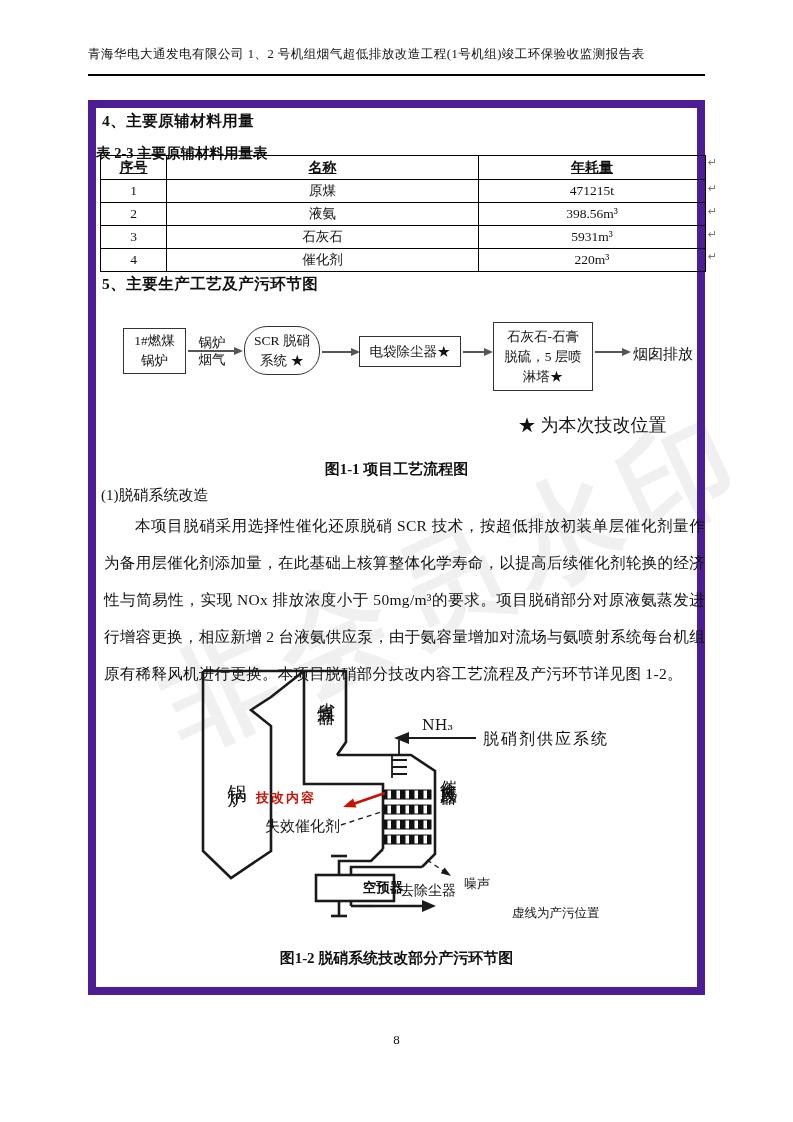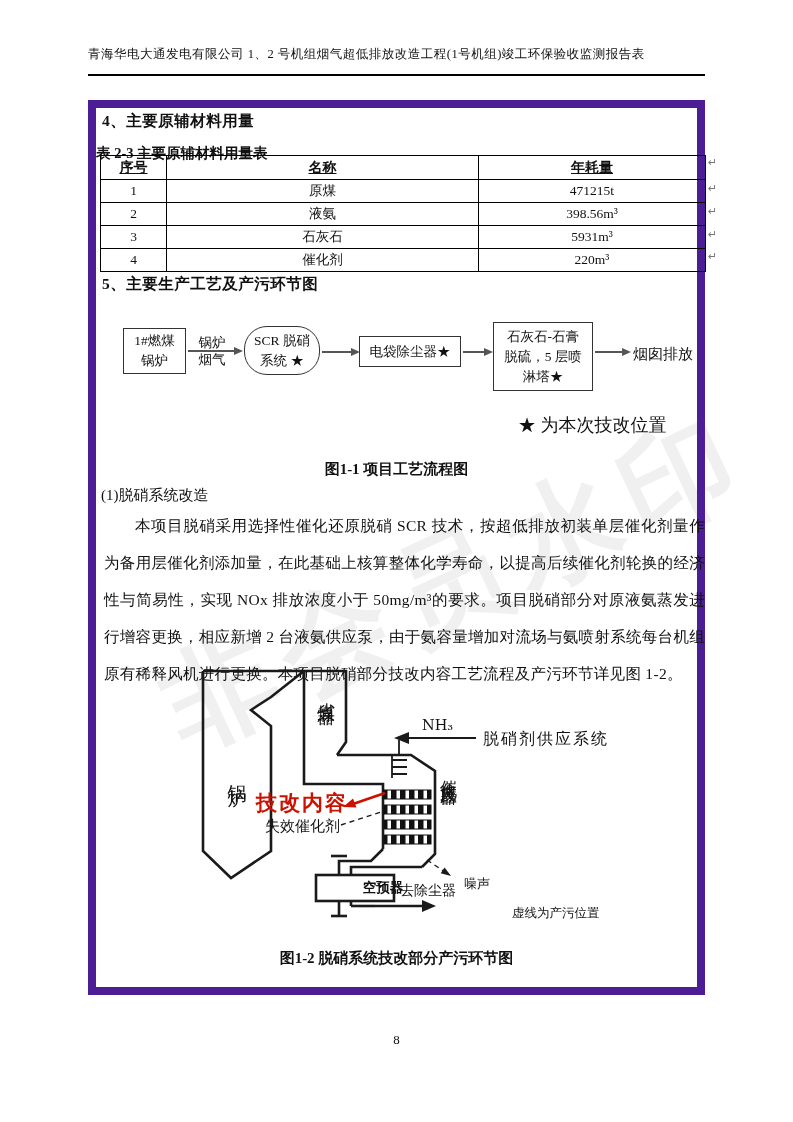--- a/index.html
+++ b/index.html
@@ -157,21 +157,21 @@
           <path d="M234,196 L255,210"></path>
         </g>
         <polygon points="258,212 247.7,209.3 251.6,203.5" fill="#1a1a1a"></polygon>
         <path d="M192,129 L160,140" stroke="#cc1100" stroke-width="2.8" fill="none"></path>
         <polygon points="150,143 160,134.5 163.5,143.5" fill="#cc1100"></polygon>
       </svg>
       <div class="dlabel vtext" style="left:31px;top:106px;font-size:19px;">锅炉</div>
       <div class="dlabel vtext" style="left:121px;top:24px;font-size:18px;">省煤器</div>
       <div class="dlabel" style="left:229px;top:53px;font-size:14.5px;font-family:'DejaVu Serif',serif;">NH₃</div>
       <div class="dlabel" style="left:290px;top:65px;font-size:16px;letter-spacing:2px;">脱硝剂供应系统</div>
-      <div class="dlabel red" style="left:63px;top:125px;font-size:21px;letter-spacing:2px;">技改内容</div>
+      <div class="dlabel red" style="left:63px;top:125px;font-size:13px;letter-spacing:2px;">技改内容</div>
       <div class="dlabel" style="left:72px;top:153px;font-size:15px;">失效催化剂</div>
       <div class="dlabel vtext" style="left:244px;top:103px;font-size:17px;letter-spacing:2px;">催化反应器</div>
       <div class="dlabel" style="left:123px;top:215px;width:78px;text-align:center;font-size:13.5px;font-weight:bold;margin-left:28px;">空预器</div>
       <div class="dlabel" style="left:207px;top:218px;font-size:14px;">去除尘器</div>
       <div class="dlabel" style="left:271px;top:211px;font-size:13px;">噪声</div>
       <div class="dlabel" style="left:319px;top:241px;font-size:12.5px;">虚线为产污位置</div>
     </div>
 
     <div class="caption" style="top:841px;">图1-2  脱硝系统技改部分产污环节图</div>
   </div>

